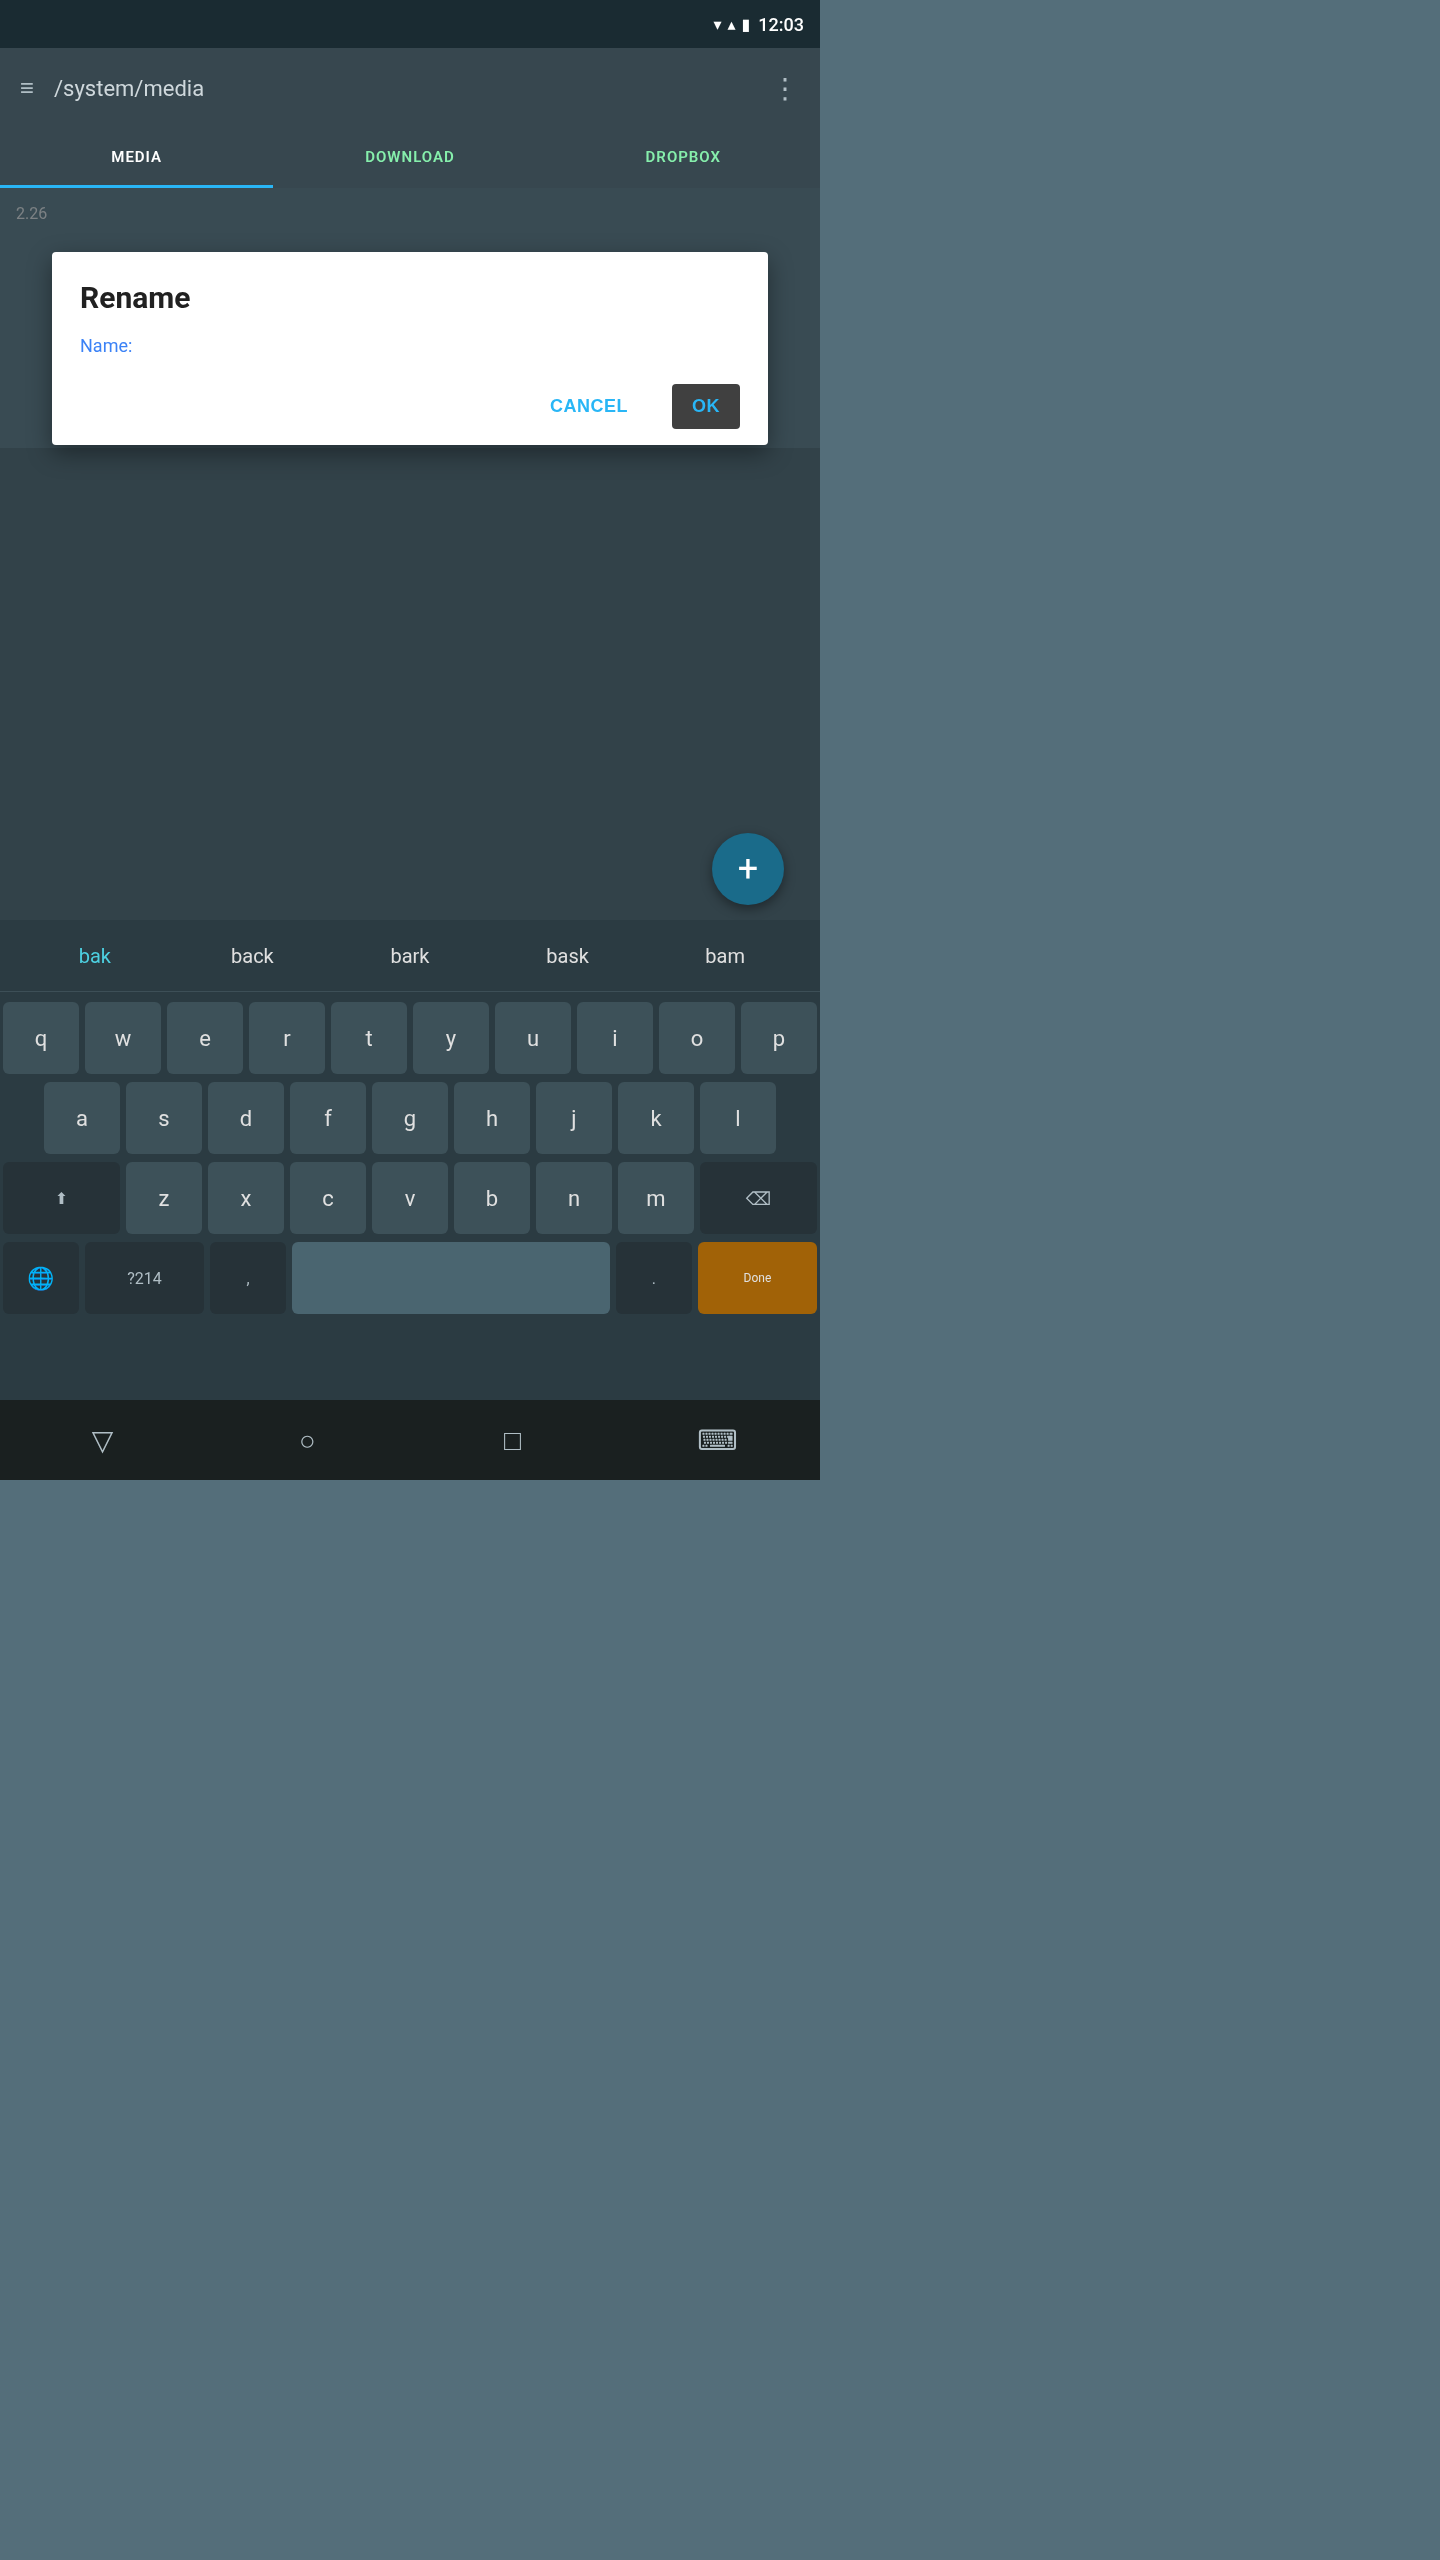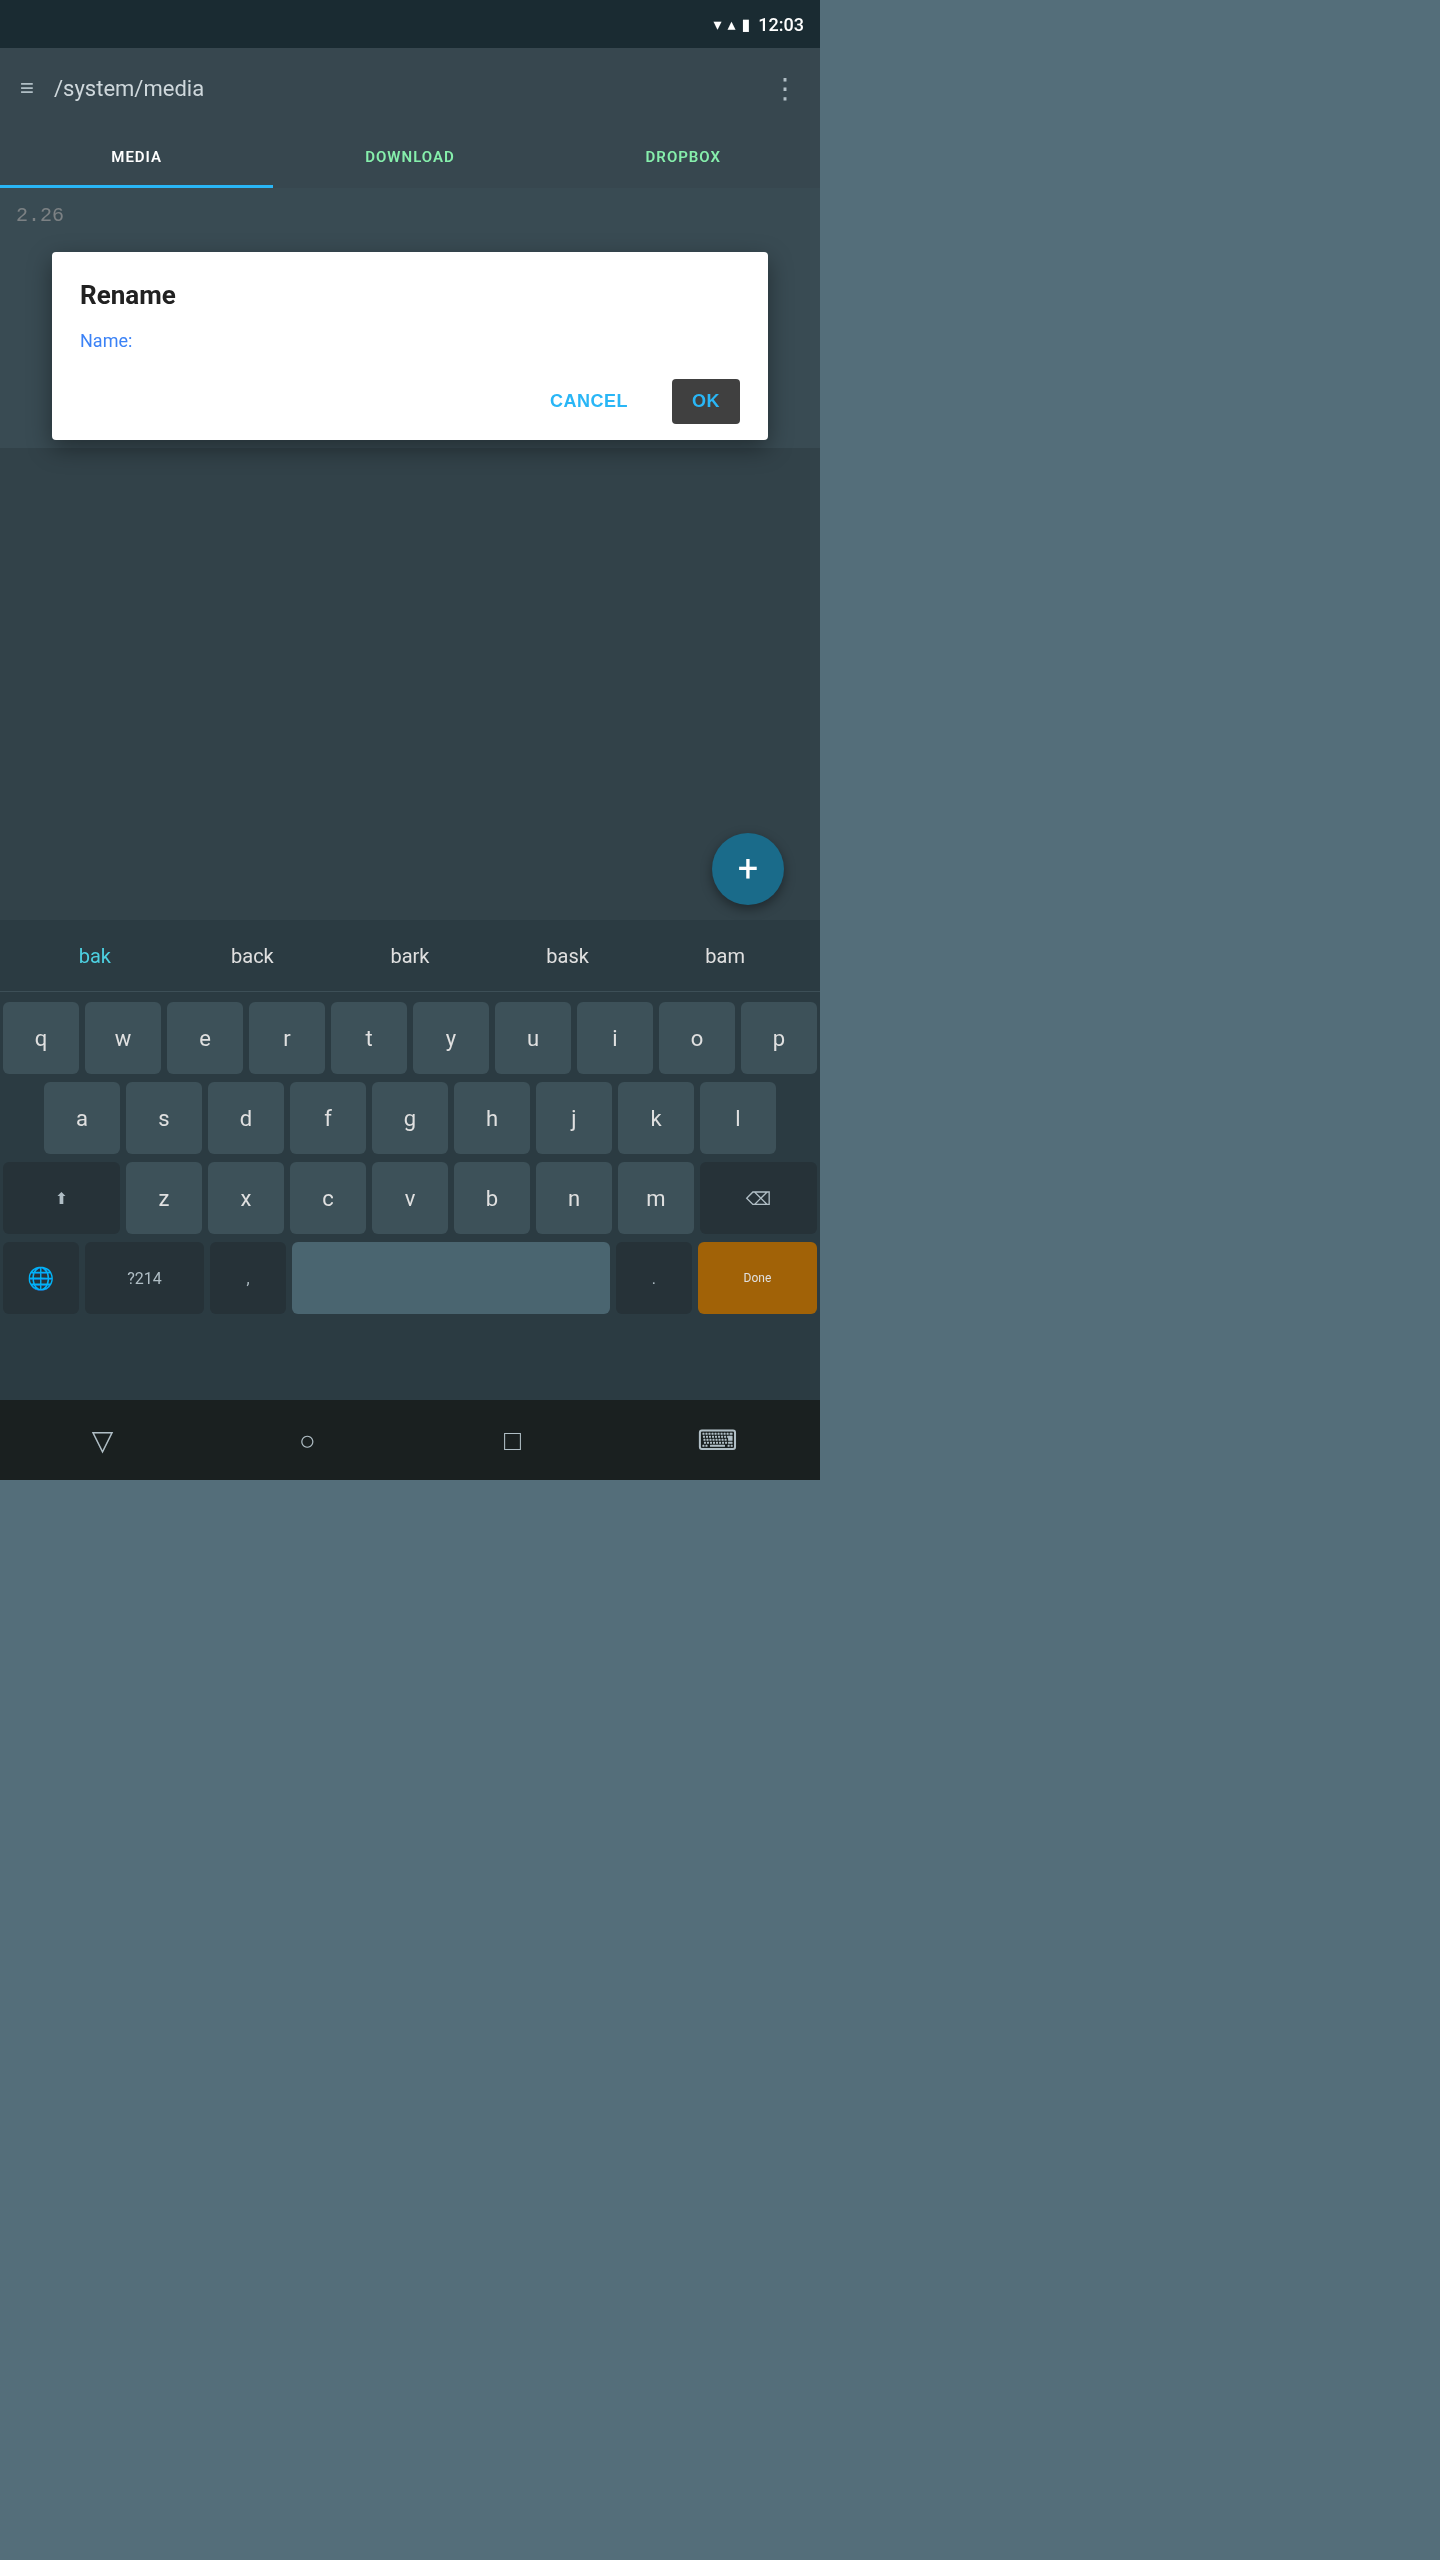--- a/index.html
+++ b/index.html
@@ -91,22 +91,21 @@
     
     .content-area {
       background: #607d8b;
       height: 260px;
       display: flex;
       align-items: flex-start;
       padding: 16px;
     }
     .content-text {
       color: #cfd8dc;
-      font-size: 20px;
-      font-family: Liberation Mono, monospace;
+      font-size: 16px;
     }
 
     
     .overlay {
       position: absolute;
       top: 188px;
       left: 0;
       right: 0;
       bottom: 560px;
       background: rgba(0,0,0,0.4);
@@ -117,21 +116,21 @@
       position: absolute;
       top: 252px;
       left: 52px;
       right: 52px;
       background: white;
       border-radius: 4px;
       padding: 28px 28px 16px 28px;
       box-shadow: 0 8px 24px rgba(0,0,0,0.4);
     }
     .dialog-title {
-      font-size: 26px;
+      font-size: 30px;
       font-weight: 700;
       color: #212121;
       margin-bottom: 20px;
     }
     .dialog-label {
       font-size: 18px;
       color: #3b82f6;
       margin-bottom: 12px;
     }
     .dialog-actions {

